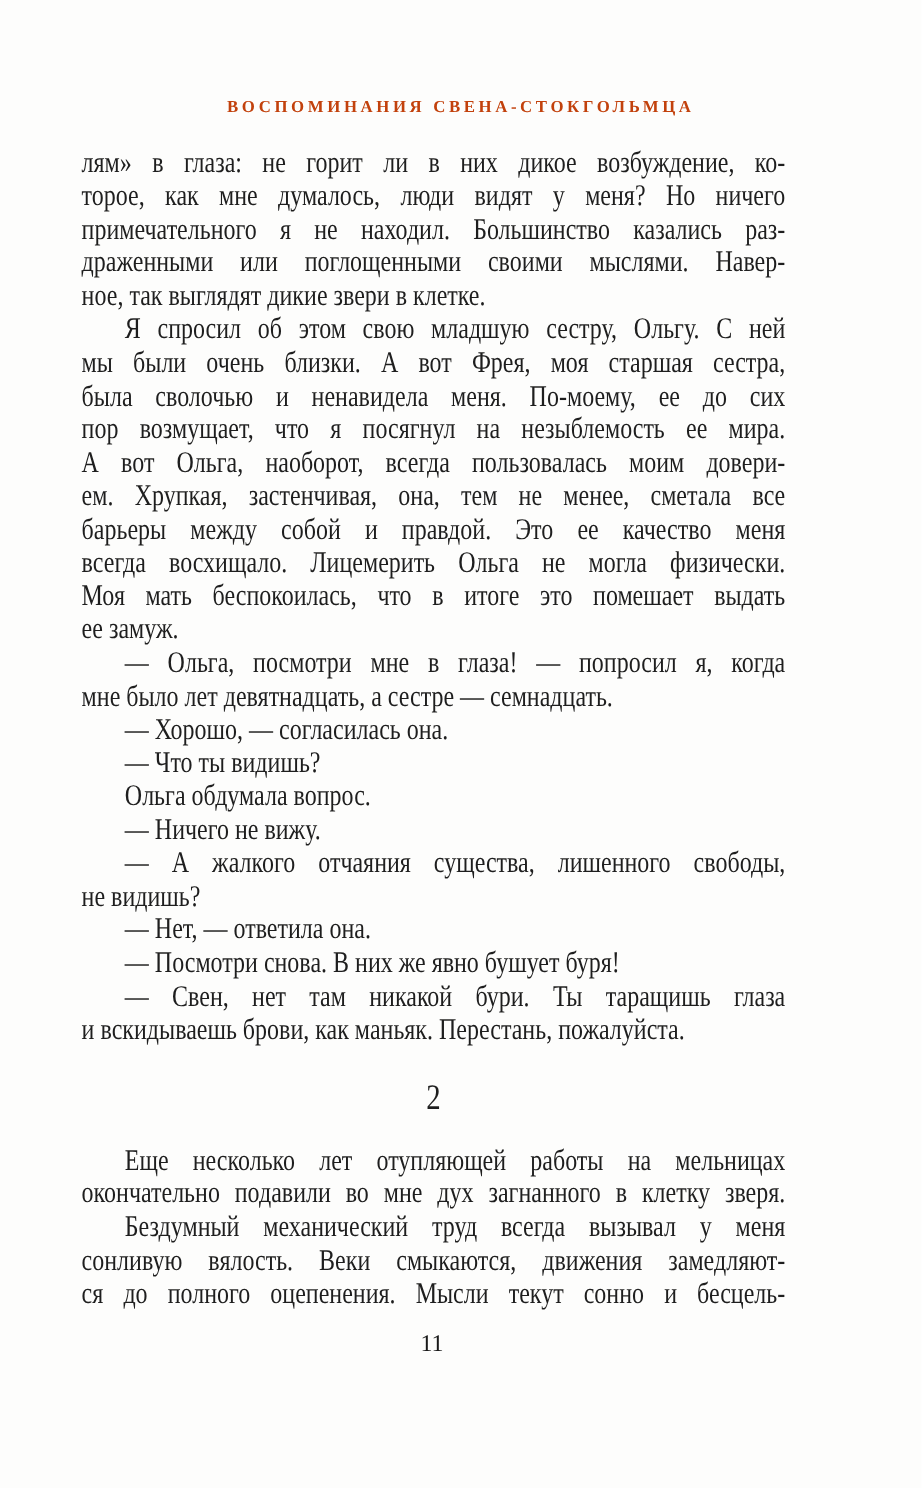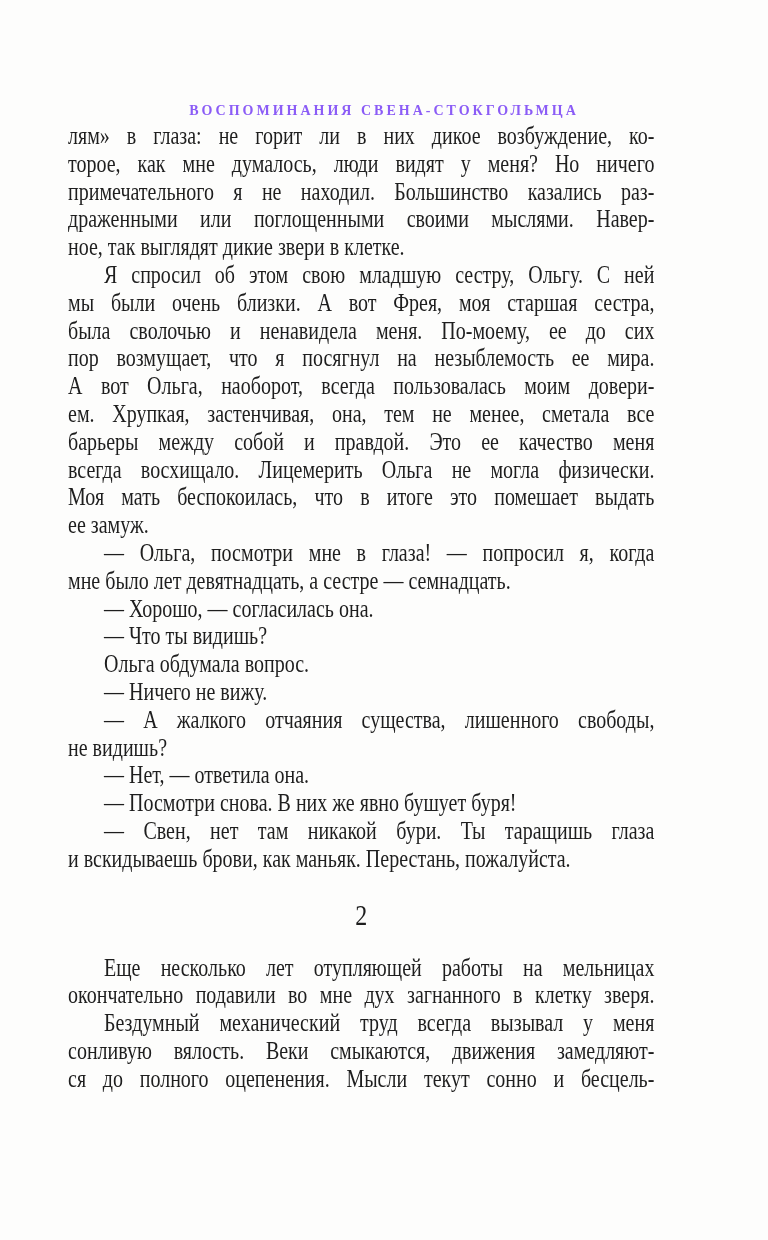--- a/index.html
+++ b/index.html
@@ -19,22 +19,21 @@
   .running-header {
     position: absolute;
     top: 81px;
     left: 0;
     width: 768px;
     text-align: center;
     font-size: 14px;
     font-weight: bold;
     letter-spacing: 3px;
     line-height: 18px;
-    color: #8b5cf6;
-    margin-top: 21px;
+    color: #c2410c;
   }
   .body-text {
     position: absolute;
     left: 68px;
     top: 122px;
     width: 586px;
   }
   
   .scale-wrap {
     width: 733px;
@@ -150,14 +149,15 @@
           <div class="para indent">
             <div class="line">Бездумный механический труд всегда вызывал у меня</div>
             <div class="line">сонливую вялость. Веки смыкаются, движения замедляют-</div>
             <div class="line">ся до полного оцепенения. Мысли текут сонно и бесцель-</div>
           </div>
         </div>
 
     </div>
   </div>
 
+  <div class="page-number">11</div>
 
 </div>
 
 </body></html>

